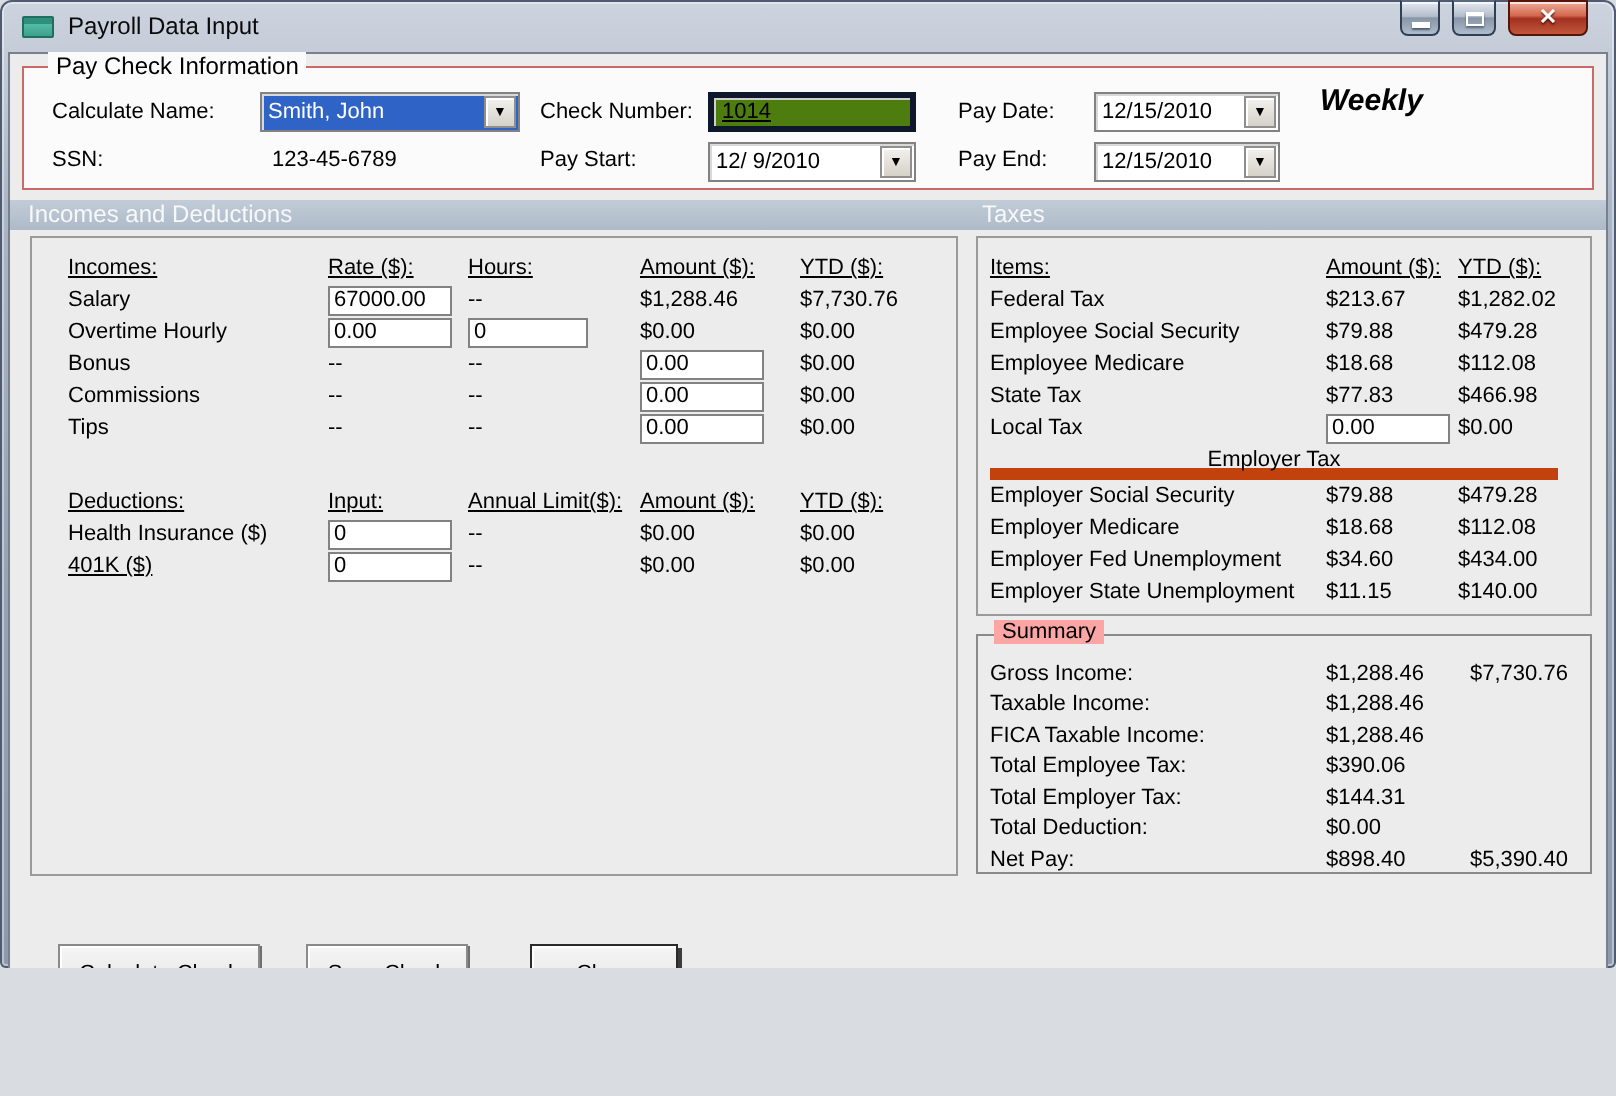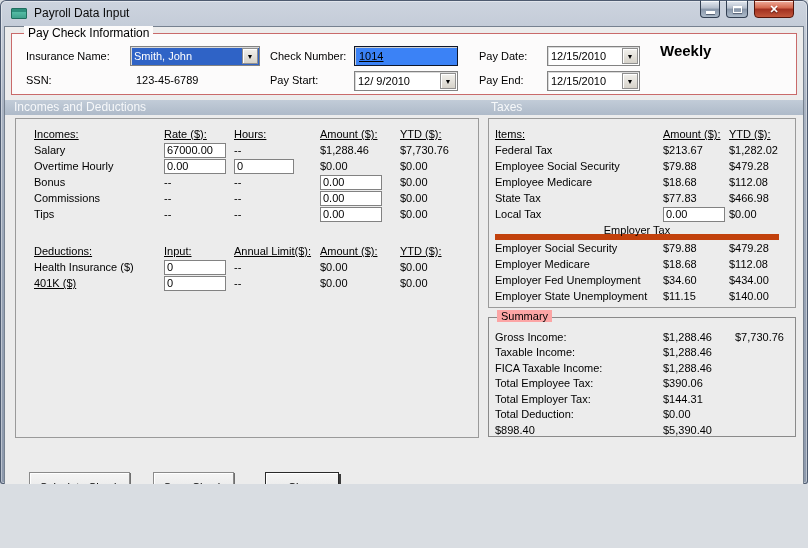--- a/index.html
+++ b/index.html
@@ -60,25 +60,25 @@
   .drop-btn {
     width:16px; height:16px; margin-right:1px; flex:none;
     background:linear-gradient(180deg,#f2f1ed,#d6d2c9);
     border:1px solid #8f8f8f; box-shadow:inset 1px 1px 0 #fff;
     display:flex; align-items:center; justify-content:center;
     font-size:7px; line-height:1; color:#000; cursor:default;
   }
   .combobox { background:#2f63c6; }
   .combobox .val { color:#fff; }
   .check-field {
-    position:absolute; height:20px; background:#3b82f6;
-    border:1px solid #0f172a; box-shadow:inset 1px 1px 0 #cfcfcf;
+    position:absolute; height:20px; background:#4d7c0f;
+    border:3px solid #0f172a; box-shadow:inset 1px 1px 0 #cfcfcf;
     font:11px "Liberation Sans",sans-serif; padding:0 4px; color:#000;text-decoration:underline;
   }
-  .weekly { position:absolute; left:648px; top:8px; font-size:15px; font-weight:bold; }
+  .weekly { position:absolute; left:648px; top:8px; font-size:15px; font-weight:bold;font-style:italic; }
 
   
   .band {
     position:absolute; left:0; top:73px; width:798px; height:15px;
     background:linear-gradient(180deg,#c2ccd8,#aebac9);
     color:#f6f8fa; font-size:12px; line-height:15px;
   }
   .band .bl { position:absolute; left:9px; top:0; }
   .band .br { position:absolute; left:486px; top:0; }
 
@@ -158,21 +158,21 @@
           <span class="glyph-close">✕</span>
         </div>
     </div>
   </div>
 
   <div class="client">
 
     <div class="paycheck">
       <span class="pc-legend">Pay Check Information</span>
 
-      <span class="pc-lbl" style="left:14px; top:16px;">Insurance Name:</span>
+      <span class="pc-lbl" style="left:14px; top:16px;">Calculate Name:</span>
       <div class="fld combobox" style="left:118px; top:12px; width:130px;">
         <span class="val">Smith, John</span>
         <span class="drop-btn">
             <span>▼</span>
           </span>
       </div>
 
       <span class="pc-lbl" style="left:258px; top:16px;">Check Number:</span>
       <input class="check-field" style="left: 342px; top: 12px; width: 104px;" value="1014">
 
@@ -362,20 +362,21 @@
         <span class="cell">Total Employer Tax:</span>
         <span class="cell">$144.31</span>
         <span class="cell"></span>
       </div>
       <div class="srow">
         <span class="cell">Total Deduction:</span>
         <span class="cell">$0.00</span>
         <span class="cell"></span>
       </div>
       <div class="srow">
+        <span class="cell">Net Pay:</span>
         <span class="cell">$898.40</span>
         <span class="cell">$5,390.40</span>
       </div>
     </div>
 
     <button class="btn calc">Calculate Check</button>
     <button class="btn save">Save Check</button>
     <button class="btn closeb">Close</button>
 
     <div class="resize-grip"></div>

